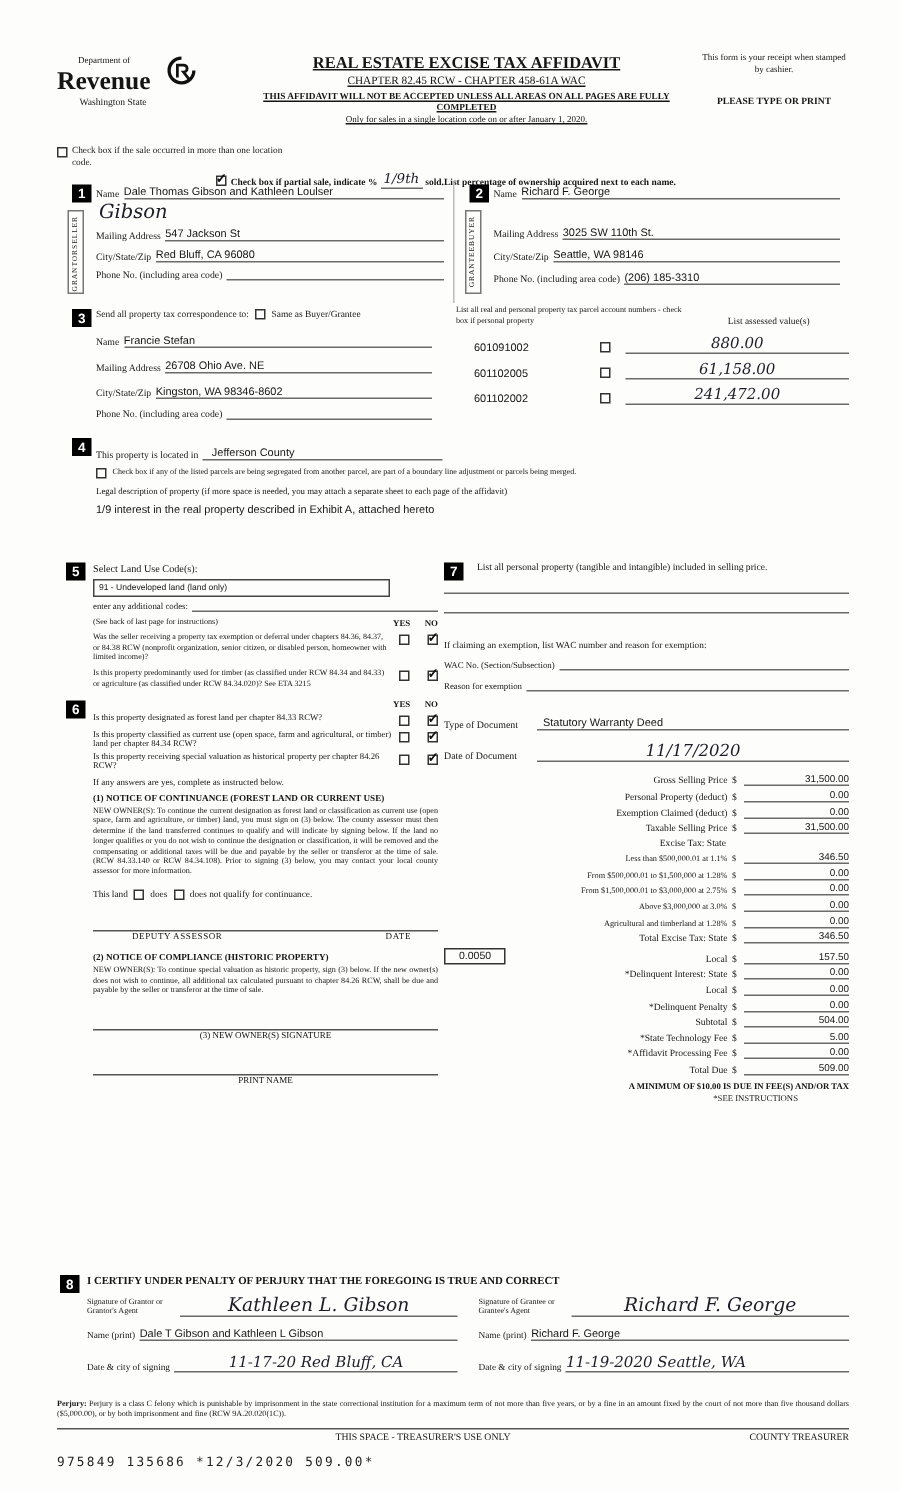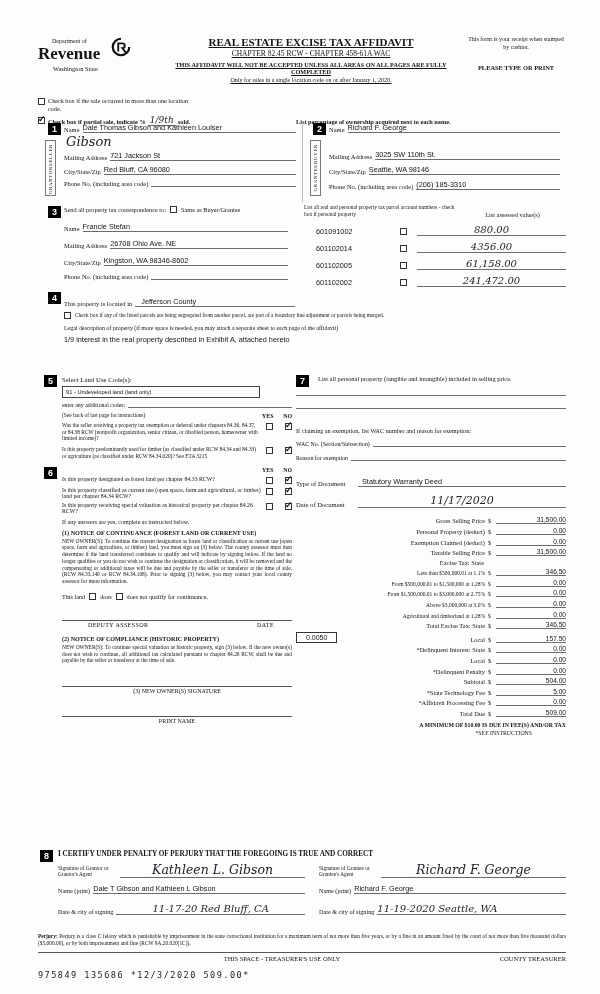--- a/index.html
+++ b/index.html
@@ -68,21 +68,21 @@
       <div class="b" style="font-size:6.4px;margin-top:12px;">PLEASE TYPE OR PRINT</div>
     </div>
   </div>
 
   <div class="abs" style="top:97px;left:38px;width:528px;">
     <div style="display:flex;align-items:flex-start;">
       <span class="cb" style="margin-top:1px;margin-right:3px;"></span>
       <span style="font-size:6.2px;width:150px;line-height:1.25;">Check box if the sale occurred in more than one location code.</span>
     </div>
     <div style="display:flex;align-items:flex-end;margin-top:1px;">
-      <div style="width:258px;display:flex;align-items:flex-end;">
+      <div style="width:258px;display:flex;align-items:flex-end;justify-content:flex-end;">
         <span class="cb ck" style="margin-right:3px;margin-bottom:1px;"></span>
         <span class="b" style="font-size:6.3px;">Check box if partial sale, indicate %</span>
         <span class="ul hand" style="width:28px;text-align:center;font-size:9px;margin:0 2px;position:relative;top:1px;">1/9th</span>
         <span class="b" style="font-size:6.3px;">sold.</span>
       </div>
       <span class="b" style="font-size:6.3px;">List percentage of ownership acquired next to each name.</span>
     </div>
   </div>
 
   <div class="abs" style="top:121px;left:38px;width:528px;height:81px;display:flex;">
@@ -92,21 +92,21 @@
         <span>SELLER</span>
         <span>GRANTOR</span>
       </div>
       <div class="frow">
         <span class="lbl flabel">Name</span>
         <span class="blank fill">Dale Thomas Gibson and Kathleen Loulser</span>
       </div>
       <div class="hand" style="font-size:13px;margin:1px 0 0 2px;height:16px;">Gibson</div>
       <div class="frow" style="margin-top:1px;">
         <span class="lbl flabel">Mailing Address</span>
-        <span class="blank fill">721 Jackson St</span>
+        <span class="blank fill">547 Jackson St</span>
       </div>
       <div class="frow" style="margin-top:4px;">
         <span class="lbl flabel">City/State/Zip</span>
         <span class="blank fill">Red Bluff, CA 96080</span>
       </div>
       <div class="frow" style="margin-top:5px;">
         <span class="lbl flabel">Phone No. (including area code)</span>
         <span class="blank"></span>
       </div>
     </div>
@@ -162,25 +162,20 @@
     </div>
     <div style="flex:1;padding-left:10px;">
       <div style="display:flex;align-items:flex-end;">
         <span class="xs" style="width:155px;">List all real and personal property tax parcel account numbers - check box if personal property</span>
         <span style="flex:1;text-align:center;font-size:6.3px;">List assessed value(s)</span>
       </div>
       <div class="frow" style="margin-top:6px;">
         <span class="fill" style="width:96px;padding-left:12px;">601091002</span>
         <span class="cb" style="margin:0 10px 1px 0;"></span>
         <span class="blank hand" style="text-align:center;font-size:10px;">880.00</span>
-      </div>
-      <div class="frow" style="margin-top:5px;">
-        <span class="fill" style="width:96px;padding-left:12px;">601102014</span>
-        <span class="cb" style="margin:0 10px 1px 0;"></span>
-        <span class="blank hand" style="text-align:center;font-size:10px;">4356.00</span>
       </div>
       <div class="frow" style="margin-top:5px;">
         <span class="fill" style="width:96px;padding-left:12px;">601102005</span>
         <span class="cb" style="margin:0 10px 1px 0;"></span>
         <span class="blank hand" style="text-align:center;font-size:10px;">61,158.00</span>
       </div>
       <div class="frow" style="margin-top:5px;">
         <span class="fill" style="width:96px;padding-left:12px;">601102002</span>
         <span class="cb" style="margin:0 10px 1px 0;"></span>
         <span class="blank hand" style="text-align:center;font-size:10px;">241,472.00</span>

